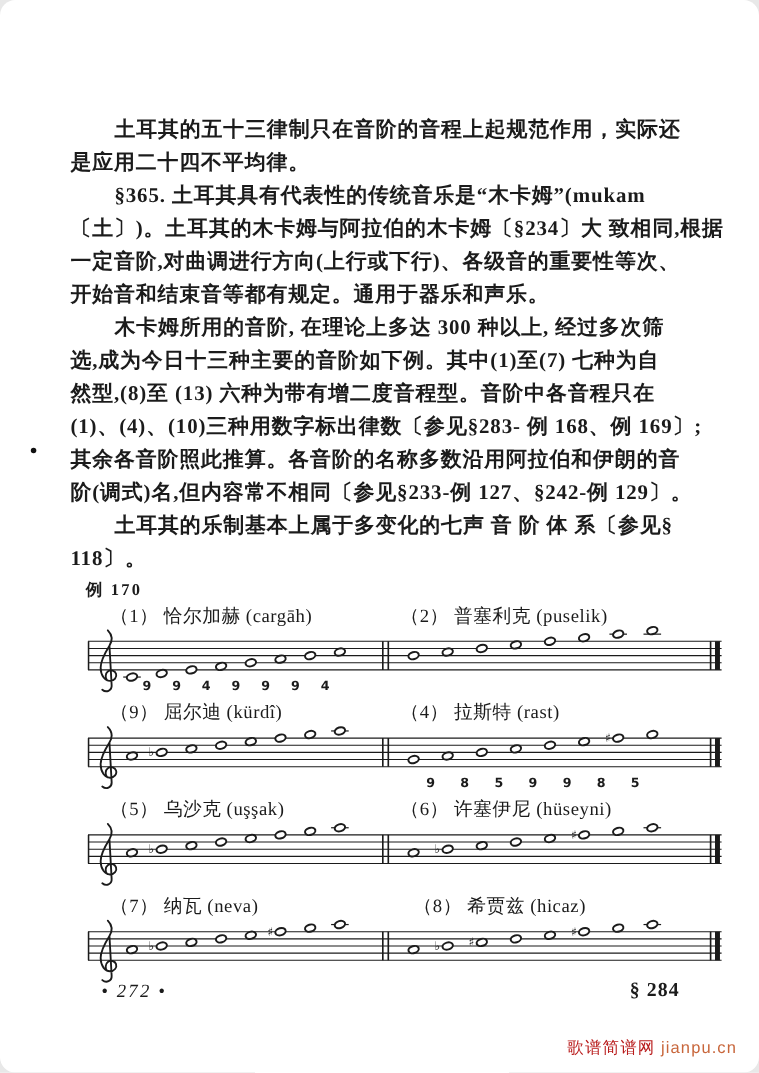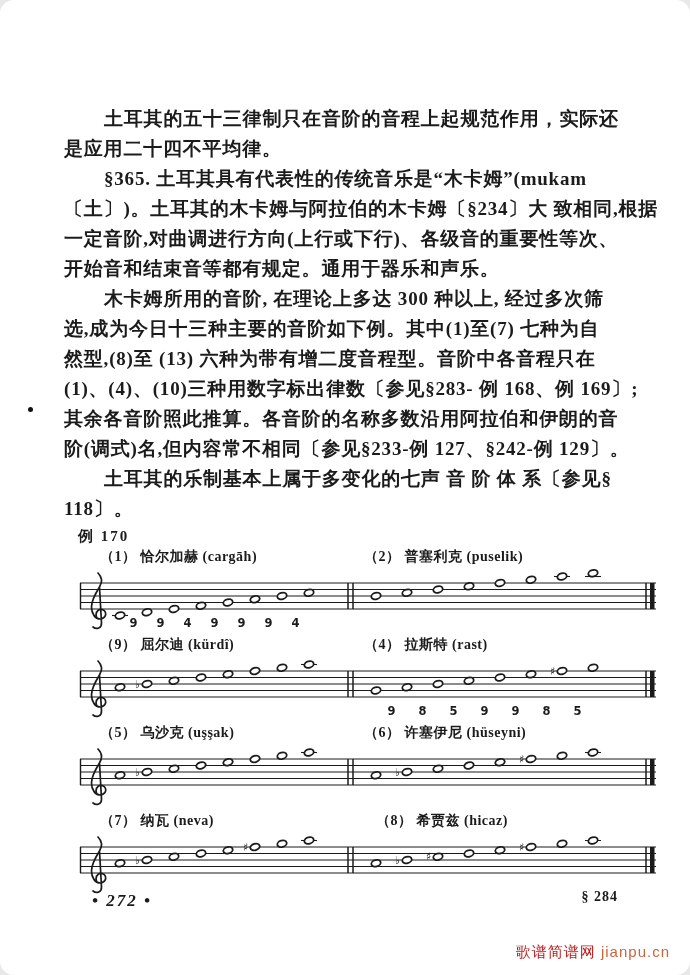--- a/index.html
+++ b/index.html
@@ -23,31 +23,31 @@
   .example-label{
     position:absolute;left:78px;top:527px;
     font-size:15px;font-weight:700;letter-spacing:2px;
   }
   .stray-dot{
     position:absolute;left:28px;top:407px;width:5px;height:5px;
     border-radius:50%;background:#111;
   }
   .systems{position:absolute;left:76px;top:548px;width:588px;}
   .system{position:relative;height:88px;}
-  .labels{position:relative;height:21px;font-size:14px;font-weight:700;}
+  .labels{position:relative;height:21px;font-size:17px;font-weight:400;}
   .scale-label{position:absolute;top:0;white-space:nowrap;letter-spacing:0.5px;}
   .staff-svg{display:block;overflow:visible;}
   .staff-svg text{font-family:"DejaVu Sans",sans-serif;}
   .footer-page{
     position:absolute;left:92px;top:891px;
-    font-size:17px;font-weight:700;font-style:italic;letter-spacing:2px;text-align:center;
+    font-size:17px;font-weight:400;font-style:italic;letter-spacing:2px;text-align:center;
   }
   .footer-section{
     position:absolute;right:72px;top:889px;
-    font-size:14px;font-weight:700;letter-spacing:1px;
+    font-size:18px;font-weight:700;letter-spacing:1px;
   }
   .watermark{
     position:absolute;right:20px;top:943px;
     font-size:15px;letter-spacing:1px;
     font-family:"Liberation Sans","DejaVu Sans",sans-serif;
   }
   .watermark .wm-name{color:#b91c1c;}
   .watermark .wm-url{color:#c8663b;}
 </style>
 </head>

